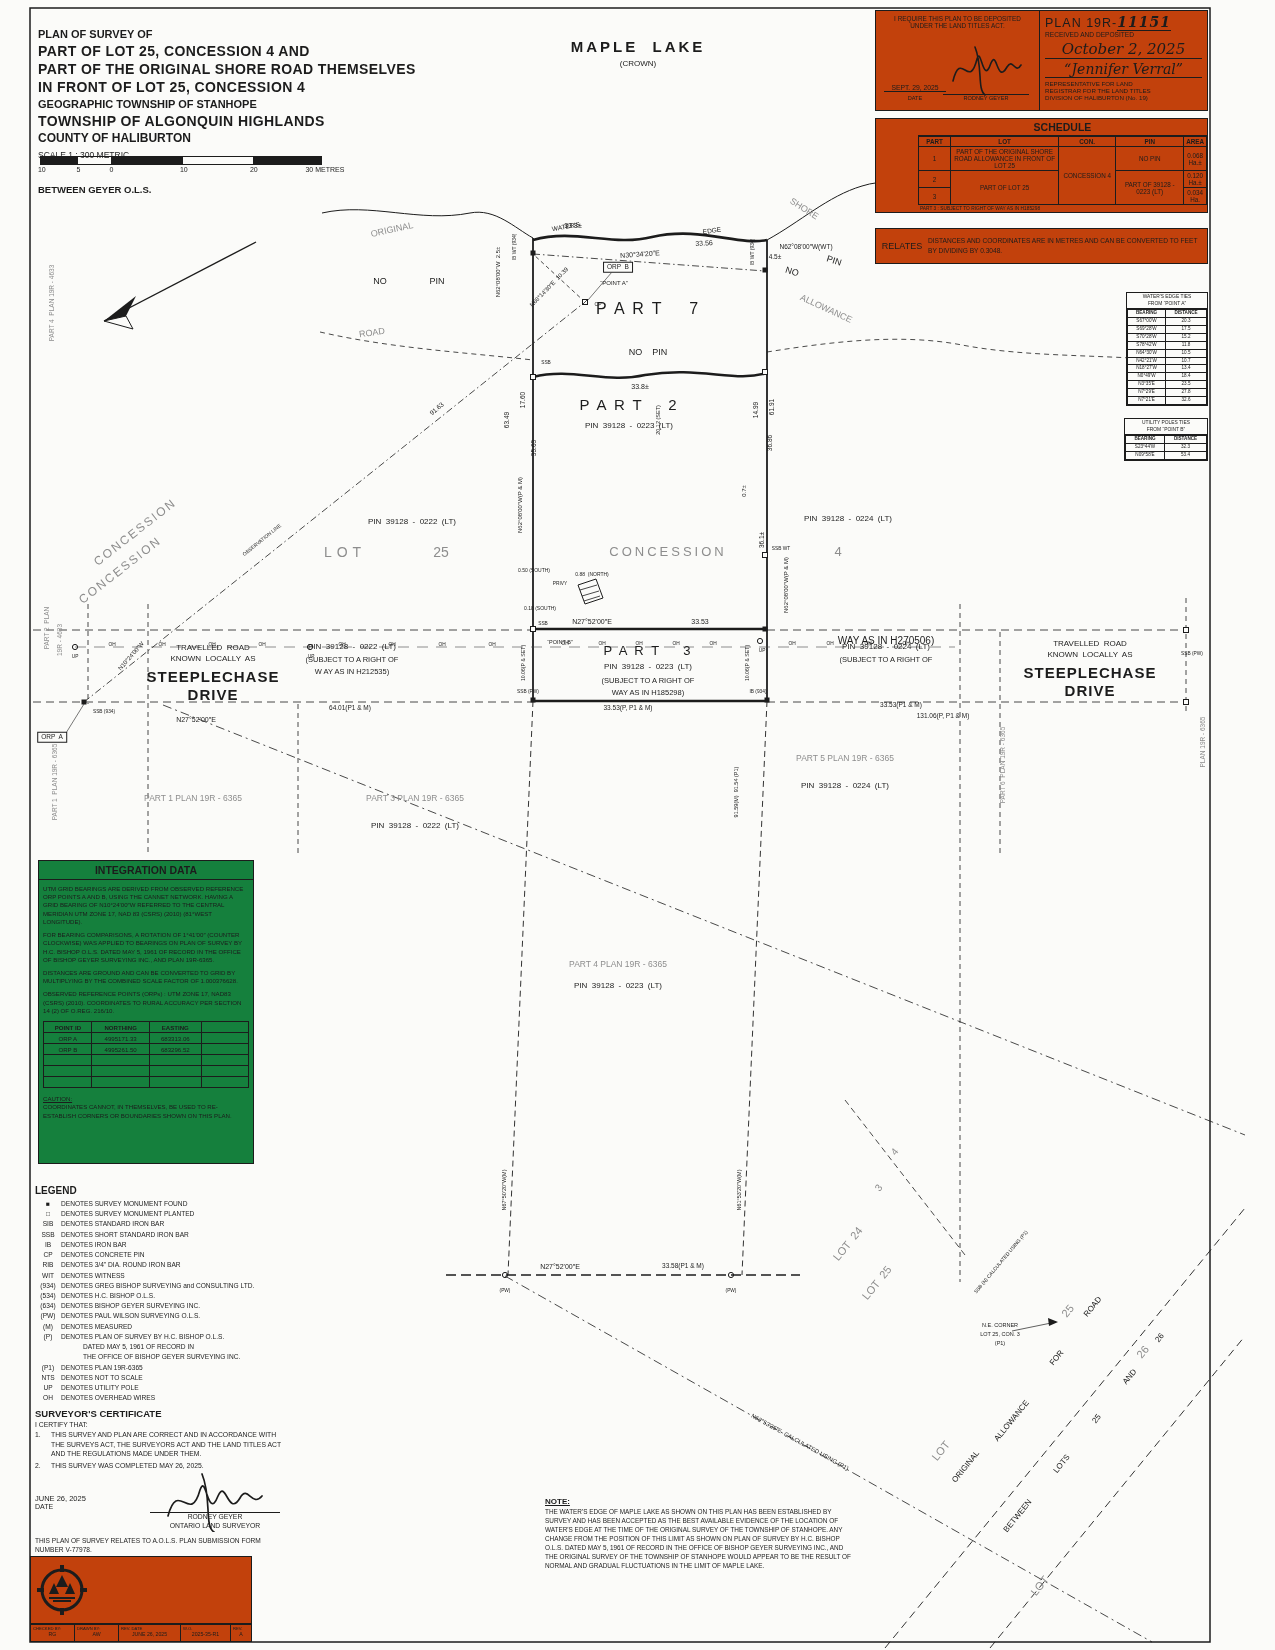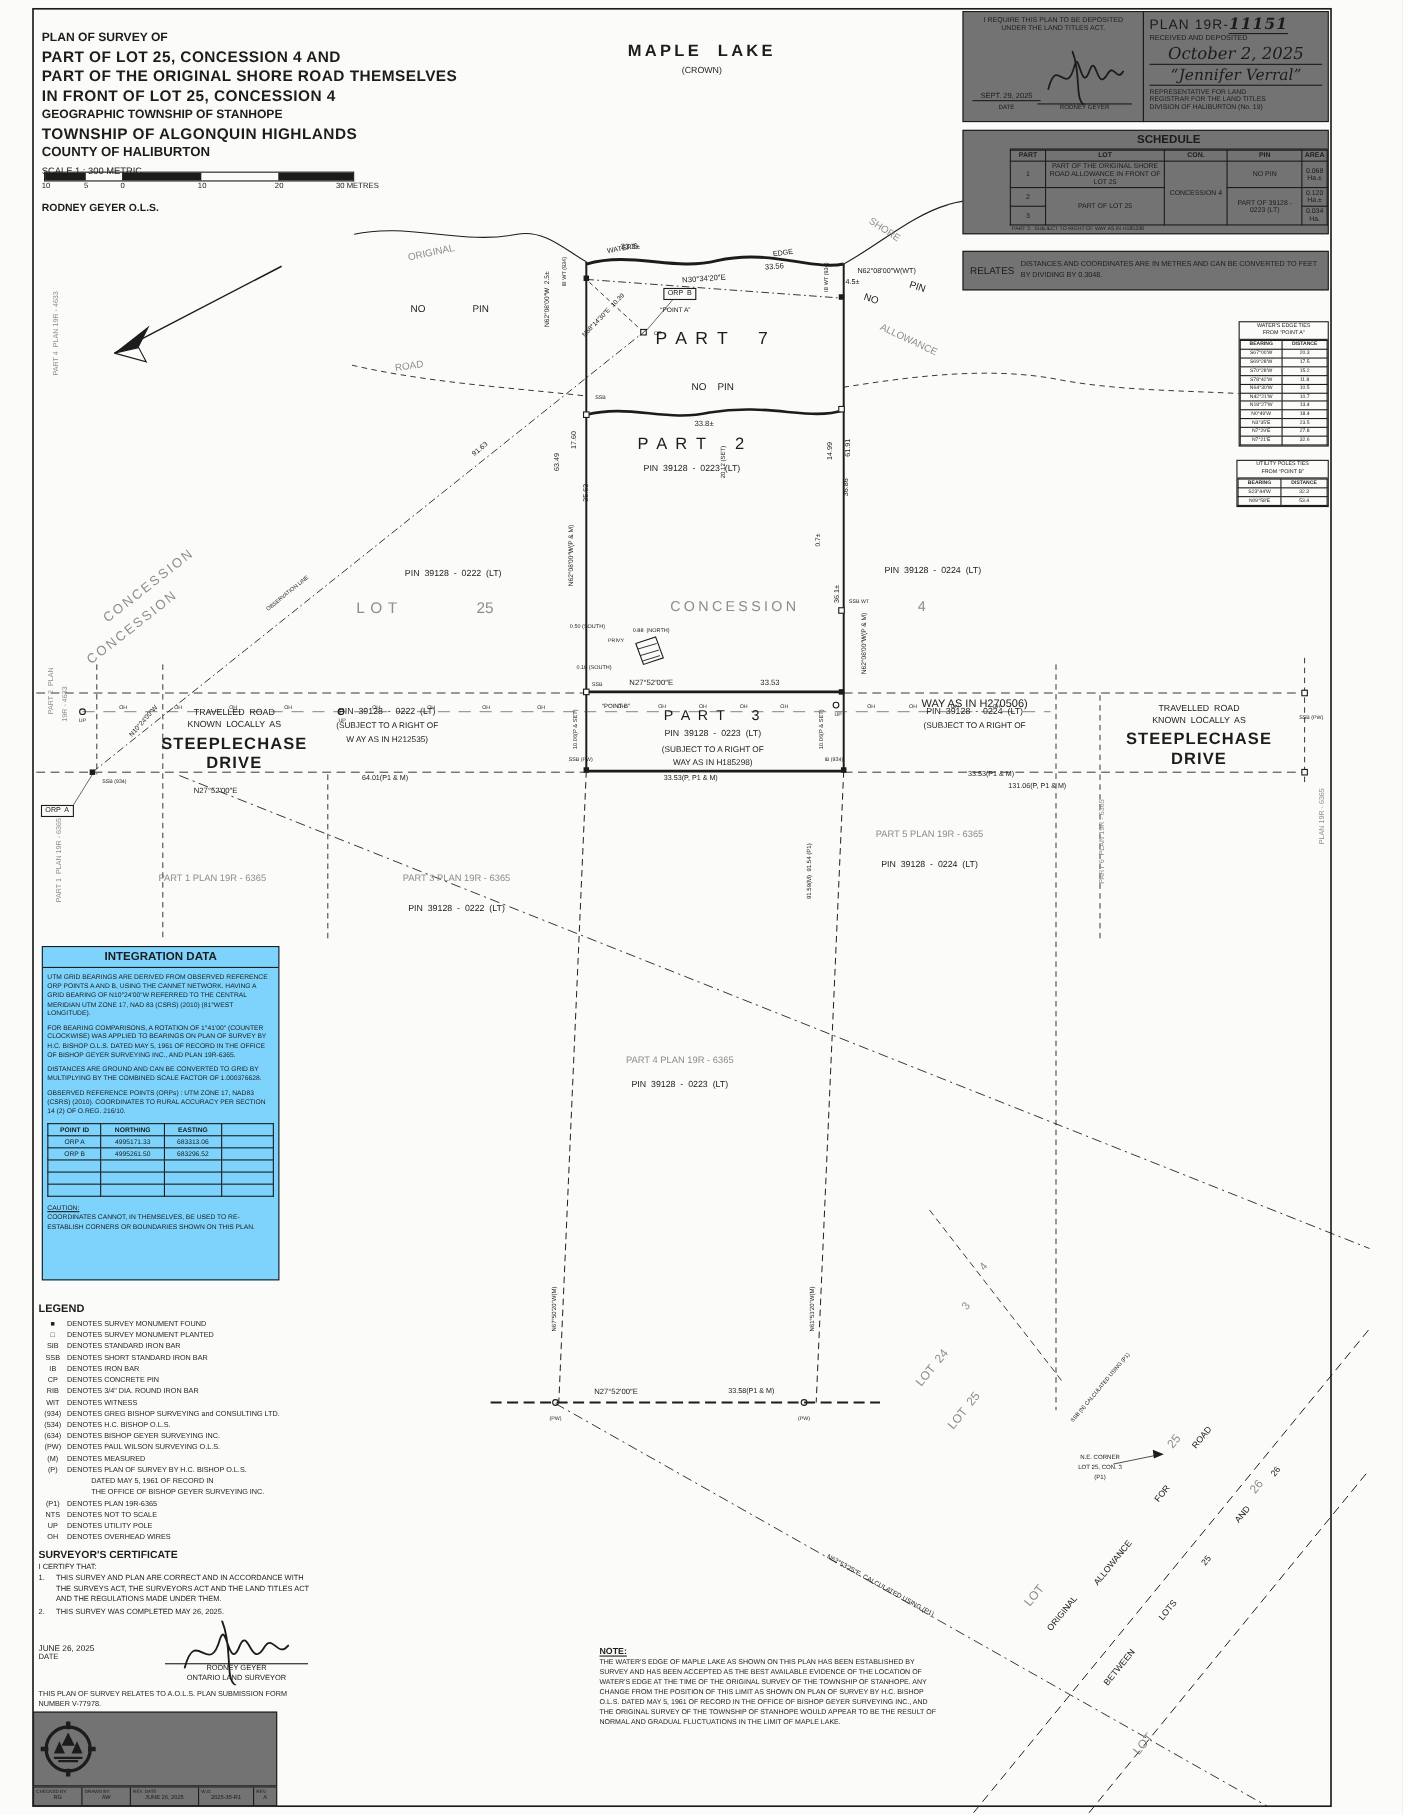--- a/index.html
+++ b/index.html
@@ -4,21 +4,21 @@
 <style>
   html,body{margin:0;padding:0;background:#e8e8e6;}
   .sheet{position:relative;width:1275px;height:1650px;background:#fbfbf9;
          font-family:"Liberation Sans",sans-serif;color:#1c1c1c;overflow:hidden;}
   svg.lines{position:absolute;left:0;top:0;z-index:1;}
   .lbl{position:absolute;white-space:pre;transform-origin:center;z-index:2;line-height:1;}
   .lbl.gray{color:#8d8d8d;}
   .lbl.box{border:1px solid #1c1c1c;padding:1px 3px;background:#fbfbf9;}
   .lbl.b{font-weight:bold;}
   .abs{position:absolute;z-index:3;}
-  .bx{border:1.4px solid #1c1c1c;background:#737373;box-sizing:border-box;}
+  .bx{border:1.4px solid #1c1c1c;background:#c2410c;box-sizing:border-box;}
   
   .t-big{font-weight:bold;font-size:14px;line-height:18px;letter-spacing:.4px;}
   .t-med{font-weight:bold;font-size:11px;line-height:16px;}
   .t-sm{font-size:8.5px;line-height:12px;}
   
   table.sched{border-collapse:collapse;width:100%;font-size:6.3px;}
   table.sched th,table.sched td{border:1px solid #1c1c1c;text-align:center;padding:1px 2px;}
   .sched-title{font-size:10.5px;font-weight:bold;text-align:center;border-bottom:1px solid #1c1c1c;padding:2px 0;}
   .sched-note{font-size:4.8px;padding:1px 2px;}
   
@@ -315,21 +315,21 @@
     <div style="position:absolute;left:212px;top:0;width:68px;height:100%;background:#1c1c1c;"></div>
     <div id="scale-labels">
         <div style="position: absolute; top: 9px; font-size: 7px; white-space: nowrap; left: 0px; transform: translateX(-40%);">10</div>
         <div style="position: absolute; top: 9px; font-size: 7px; white-space: nowrap; left: 37px; transform: translateX(-40%);">5</div>
         <div style="position: absolute; top: 9px; font-size: 7px; white-space: nowrap; left: 70px; transform: translateX(-40%);">0</div>
         <div style="position: absolute; top: 9px; font-size: 7px; white-space: nowrap; left: 142px; transform: translateX(-40%);">10</div>
         <div style="position: absolute; top: 9px; font-size: 7px; white-space: nowrap; left: 212px; transform: translateX(-40%);">20</div>
         <div style="position: absolute; top: 9px; font-size: 7px; white-space: nowrap; left: 280px; transform: translateX(-40%);">30 METRES</div>
       </div>
   </div>
-  <div class="abs" style="left:38px;top:184px;font-size:9.5px;font-weight:bold;">RODNEY GEYER O.L.S.</div>
+  <div class="abs" style="left:38px;top:184px;font-size:9.5px;font-weight:bold;">BETWEEN GEYER O.L.S.</div>
 
   <div class="abs bx" style="left:875px;top:10px;width:165px;height:101px;padding:4px;">
     <div style="font-size:6.4px;text-align:center;">I REQUIRE THIS PLAN TO BE DEPOSITED</div>
     <div style="font-size:6.4px;text-align:center;">UNDER THE LAND TITLES ACT.</div>
     <div style="position:absolute;left:8px;bottom:18px;width:62px;border-bottom:.9px solid #1c1c1c;font-size:6.8px;text-align:center;">SEPT. 29, 2025</div>
     <div style="position:absolute;left:8px;bottom:9px;width:62px;font-size:5.6px;text-align:center;">DATE</div>
     <svg style="position:absolute;right:14px;bottom:14px;" width="78" height="55" viewBox="0 0 78 55">
       <path d="M6,40 C14,8 22,50 30,18 C34,4 36,46 44,22 C50,8 50,44 60,26 C66,16 68,34 74,24 M28,6 C36,26 30,48 38,54" fill="none" stroke="#1c1c1c" stroke-width="1.6" stroke-linecap="round"></path>
     </svg>
     <div style="position:absolute;right:10px;bottom:9px;width:86px;border-top:.9px solid #1c1c1c;font-size:5.6px;text-align:center;">RODNEY GEYER</div>
@@ -456,21 +456,21 @@
             <td>32.3</td>
           </tr>
           <tr>
             <td>N09°58'E</td>
             <td>53.4</td>
           </tr>
         </tbody>
     </table>
   </div>
 
-  <div class="abs" style="left:38px;top:860px;width:214px;height:302px;border:1.2px solid #1c1c1c;background:#7dd3fc;">
+  <div class="abs" style="left:38px;top:860px;width:214px;height:302px;border:1.2px solid #1c1c1c;background:#15803d;">
     <div class="int-title">INTEGRATION DATA</div>
     <div id="integration-paragraphs">
         <div class="int-p">UTM GRID BEARINGS ARE DERIVED FROM OBSERVED REFERENCE ORP POINTS A AND B, USING THE CANNET NETWORK.  HAVING A GRID BEARING OF N10°24'00″W REFERRED TO THE CENTRAL MERIDIAN UTM ZONE 17, NAD 83 (CSRS) (2010) (81°WEST LONGITUDE).</div>
         <div class="int-p">FOR BEARING COMPARISONS, A ROTATION OF 1°41'00″ (COUNTER CLOCKWISE) WAS APPLIED TO BEARINGS ON PLAN OF SURVEY BY H.C. BISHOP O.L.S. DATED MAY 5, 1961 OF RECORD IN THE OFFICE OF BISHOP GEYER SURVEYING INC., AND PLAN 19R-6365.</div>
         <div class="int-p">DISTANCES ARE GROUND AND CAN BE CONVERTED TO GRID BY MULTIPLYING BY THE COMBINED SCALE FACTOR OF 1.000376628.</div>
         <div class="int-p">OBSERVED REFERENCE POINTS (ORPs) : UTM ZONE 17, NAD83 (CSRS) (2010).  COORDINATES TO RURAL ACCURACY PER SECTION 14 (2) OF O.REG. 216/10.</div>
       </div>
     <table class="int">
       <thead>
           <tr>

